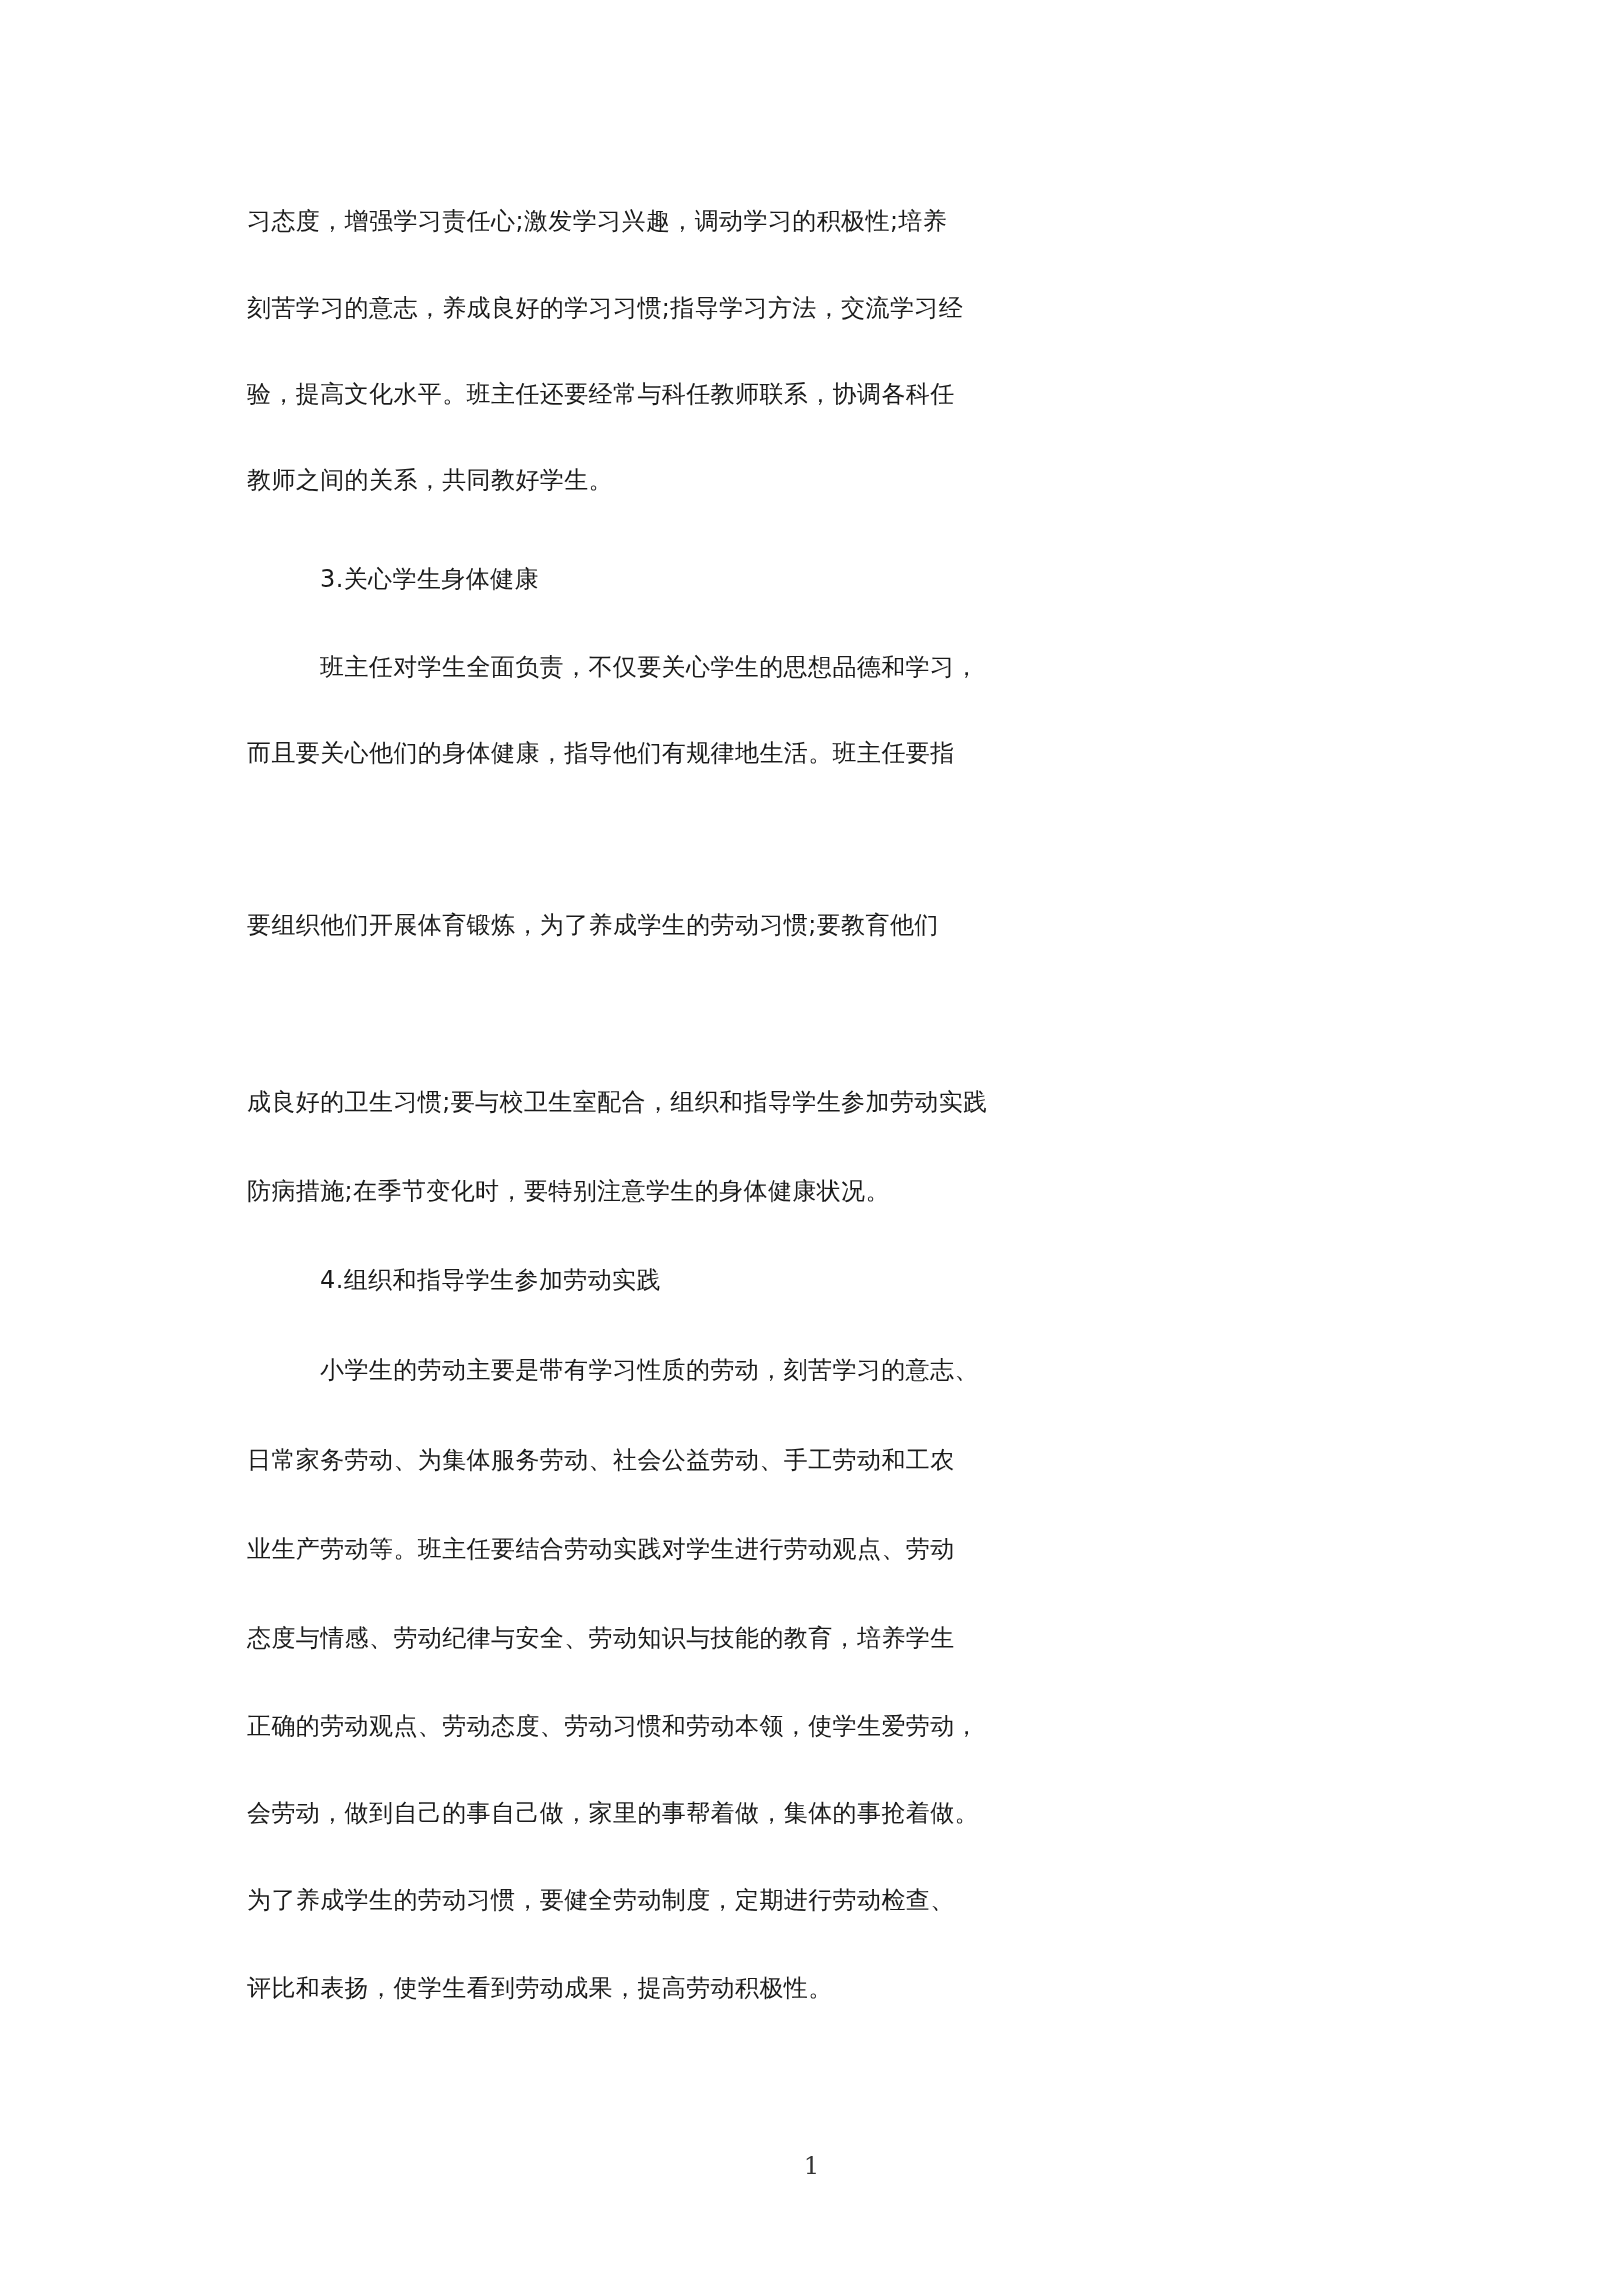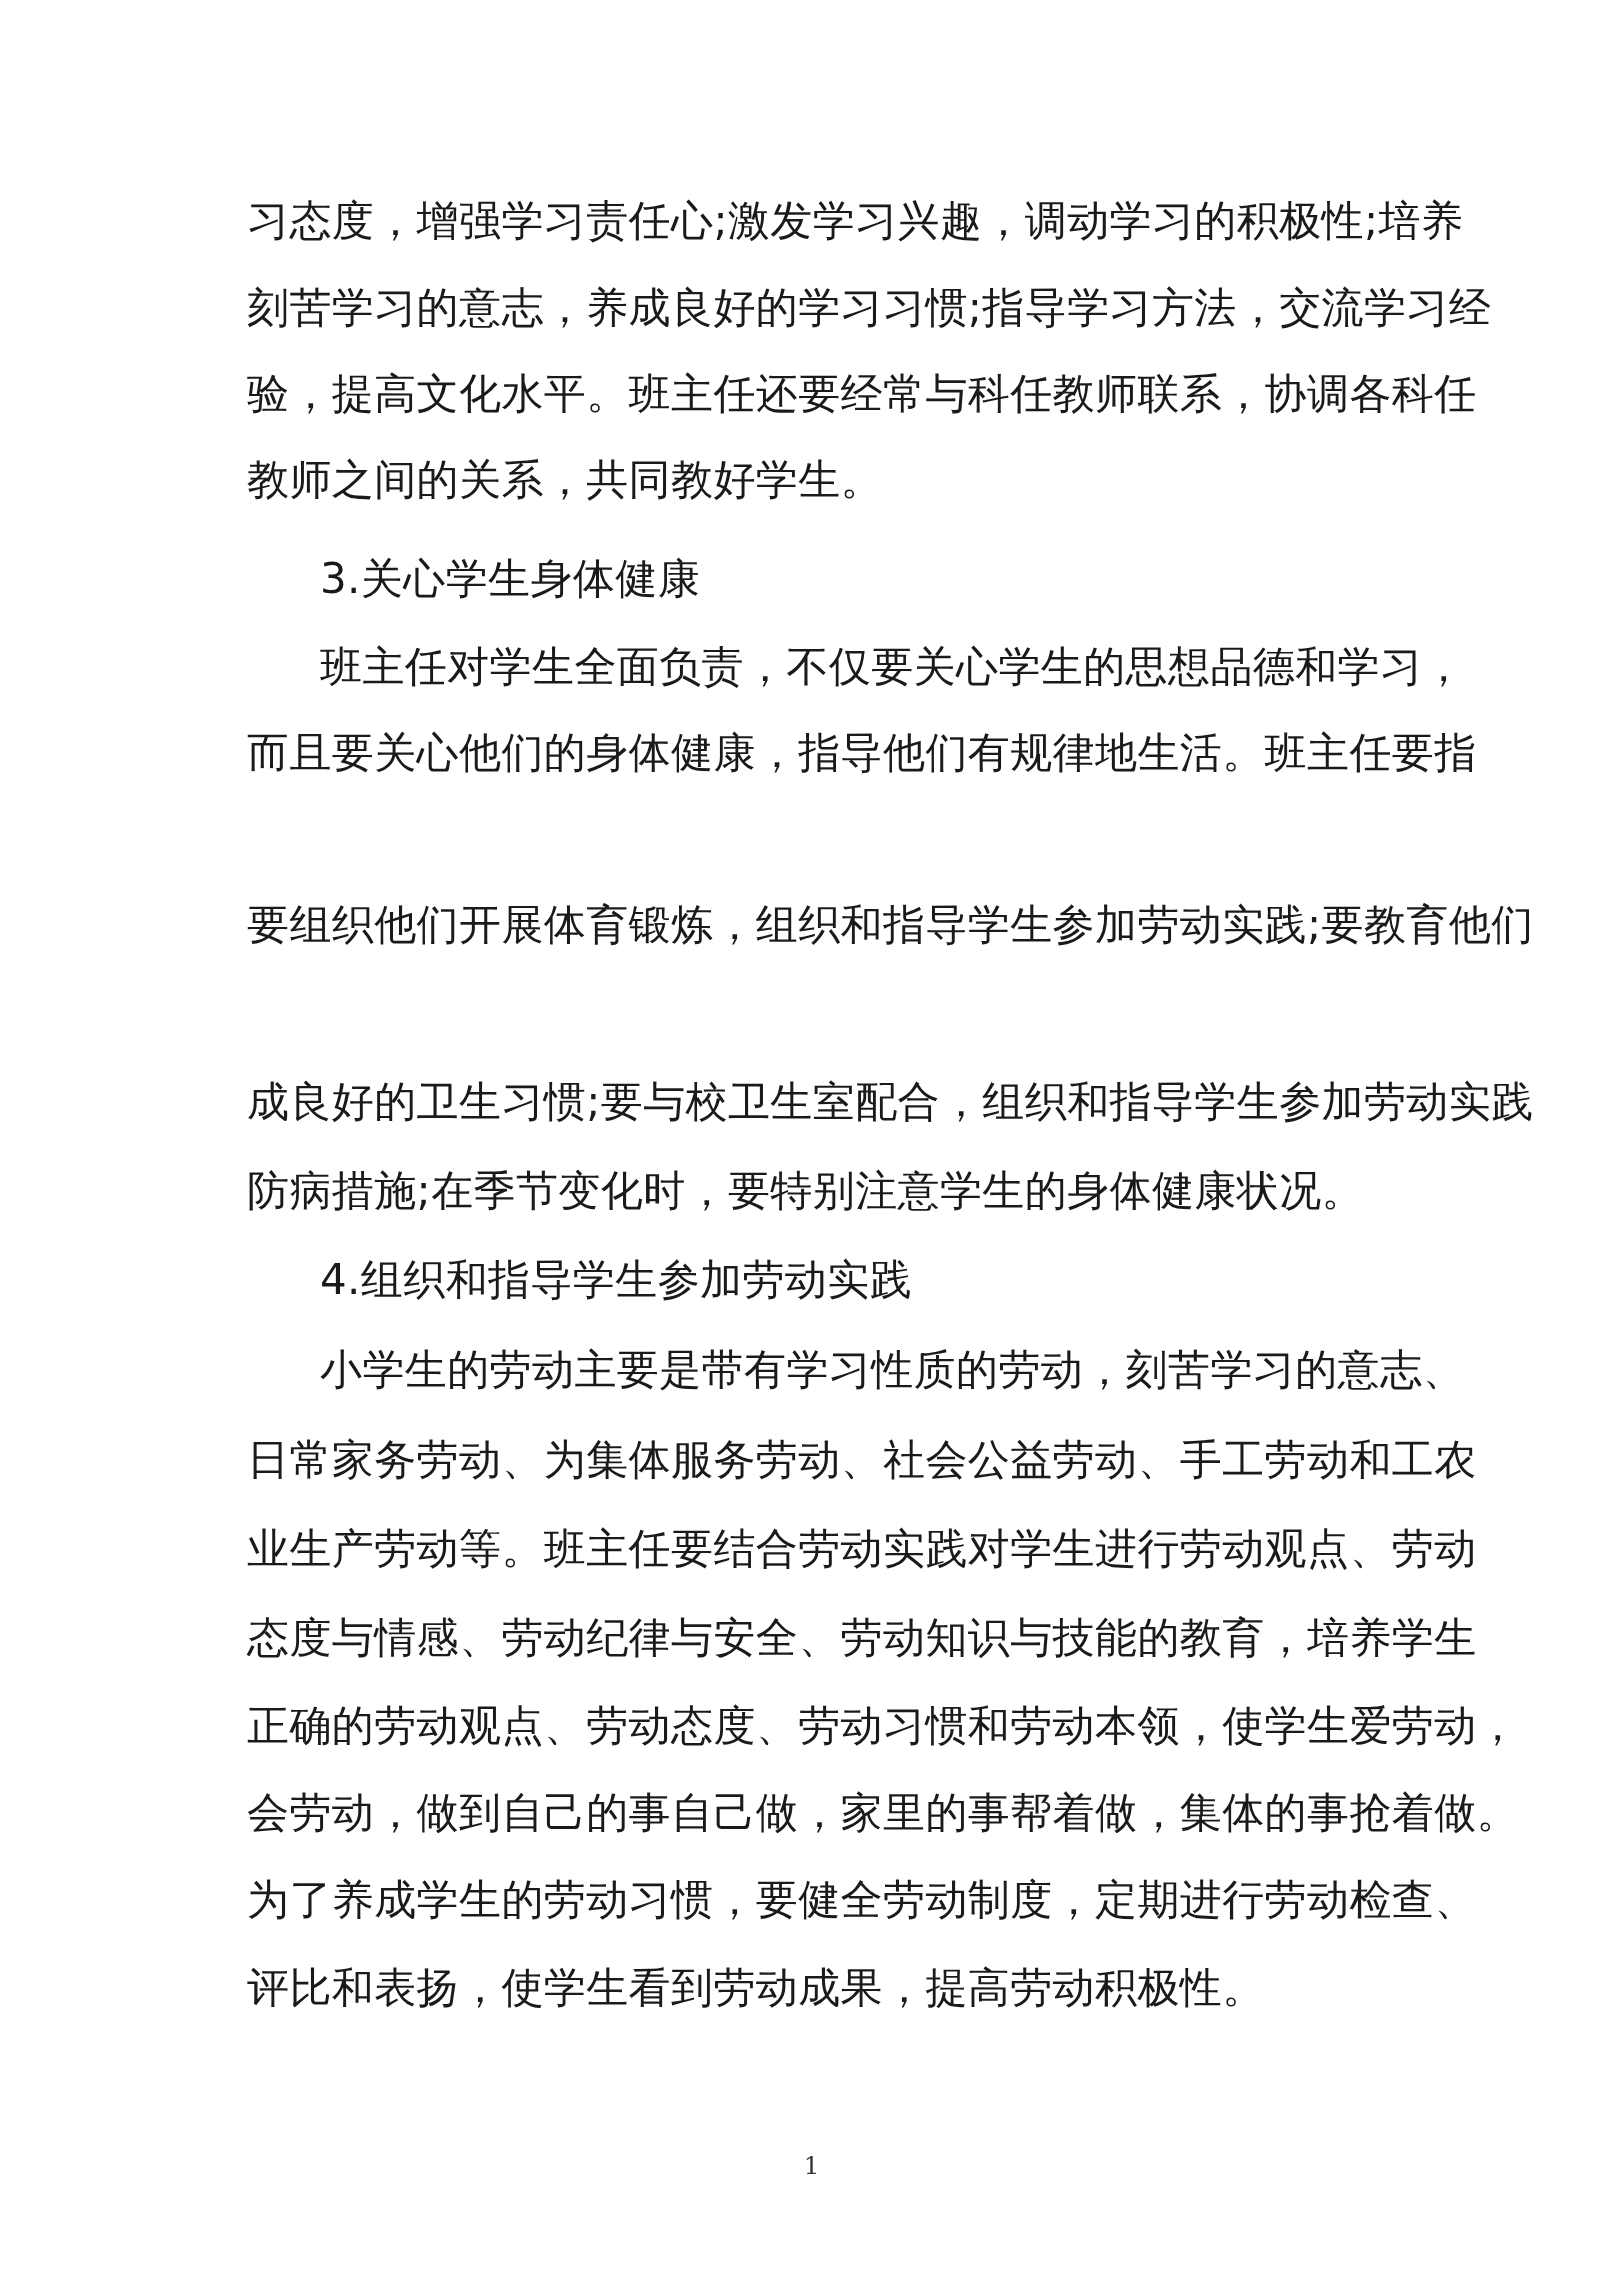--- a/index.html
+++ b/index.html
@@ -19,21 +19,21 @@
       position: absolute;
       left: 0;
       top: 0;
       width: 1623px;
       height: 2295px;
       background: #ffffff;
     }
     .line {
       position: absolute;
       left: 247px;
-      font-size: 42px;
+      font-size: 24px;
       line-height: 44px;
       white-space: nowrap;
       letter-spacing: 0.4px;
     }
     .indent { left: 320px; }
     .page-number {
       position: absolute;
       left: 0;
       width: 1623px;
       top: 2151px;
@@ -47,21 +47,21 @@
 <body>
 
 <div class="page">
   <div class="line" style="top:199px">习态度，增强学习责任心;激发学习兴趣，调动学习的积极性;培养</div>
   <div class="line" style="top:286px">刻苦学习的意志，养成良好的学习习惯;指导学习方法，交流学习经</div>
   <div class="line" style="top:372px">验，提高文化水平。班主任还要经常与科任教师联系，协调各科任</div>
   <div class="line" style="top:458px">教师之间的关系，共同教好学生。</div>
   <div class="line indent" style="top:557px">3.关心学生身体健康</div>
   <div class="line indent" style="top:645px">班主任对学生全面负责，不仅要关心学生的思想品德和学习，</div>
   <div class="line" style="top:731px">而且要关心他们的身体健康，指导他们有规律地生活。班主任要指</div>
-  <div class="line" style="top:903px">要组织他们开展体育锻炼，组织和指导学生参加劳动实践;要教育他们</div>
+  <div class="line" style="top:903px">要组织他们开展体育锻炼，为了养成学生的劳动习惯;要教育他们</div>
   <div class="line" style="top:1080px">成良好的卫生习惯;要与校卫生室配合，组织和指导学生参加劳动实践</div>
   <div class="line" style="top:1169px">防病措施;在季节变化时，要特别注意学生的身体健康状况。</div>
   <div class="line indent" style="top:1258px">4.组织和指导学生参加劳动实践</div>
   <div class="line indent" style="top:1348px">小学生的劳动主要是带有学习性质的劳动，刻苦学习的意志、</div>
   <div class="line" style="top:1438px">日常家务劳动、为集体服务劳动、社会公益劳动、手工劳动和工农</div>
   <div class="line" style="top:1527px">业生产劳动等。班主任要结合劳动实践对学生进行劳动观点、劳动</div>
   <div class="line" style="top:1616px">态度与情感、劳动纪律与安全、劳动知识与技能的教育，培养学生</div>
   <div class="line" style="top:1704px">正确的劳动观点、劳动态度、劳动习惯和劳动本领，使学生爱劳动，</div>
   <div class="line" style="top:1791px">会劳动，做到自己的事自己做，家里的事帮着做，集体的事抢着做。</div>
   <div class="line" style="top:1878px">为了养成学生的劳动习惯，要健全劳动制度，定期进行劳动检查、</div>

